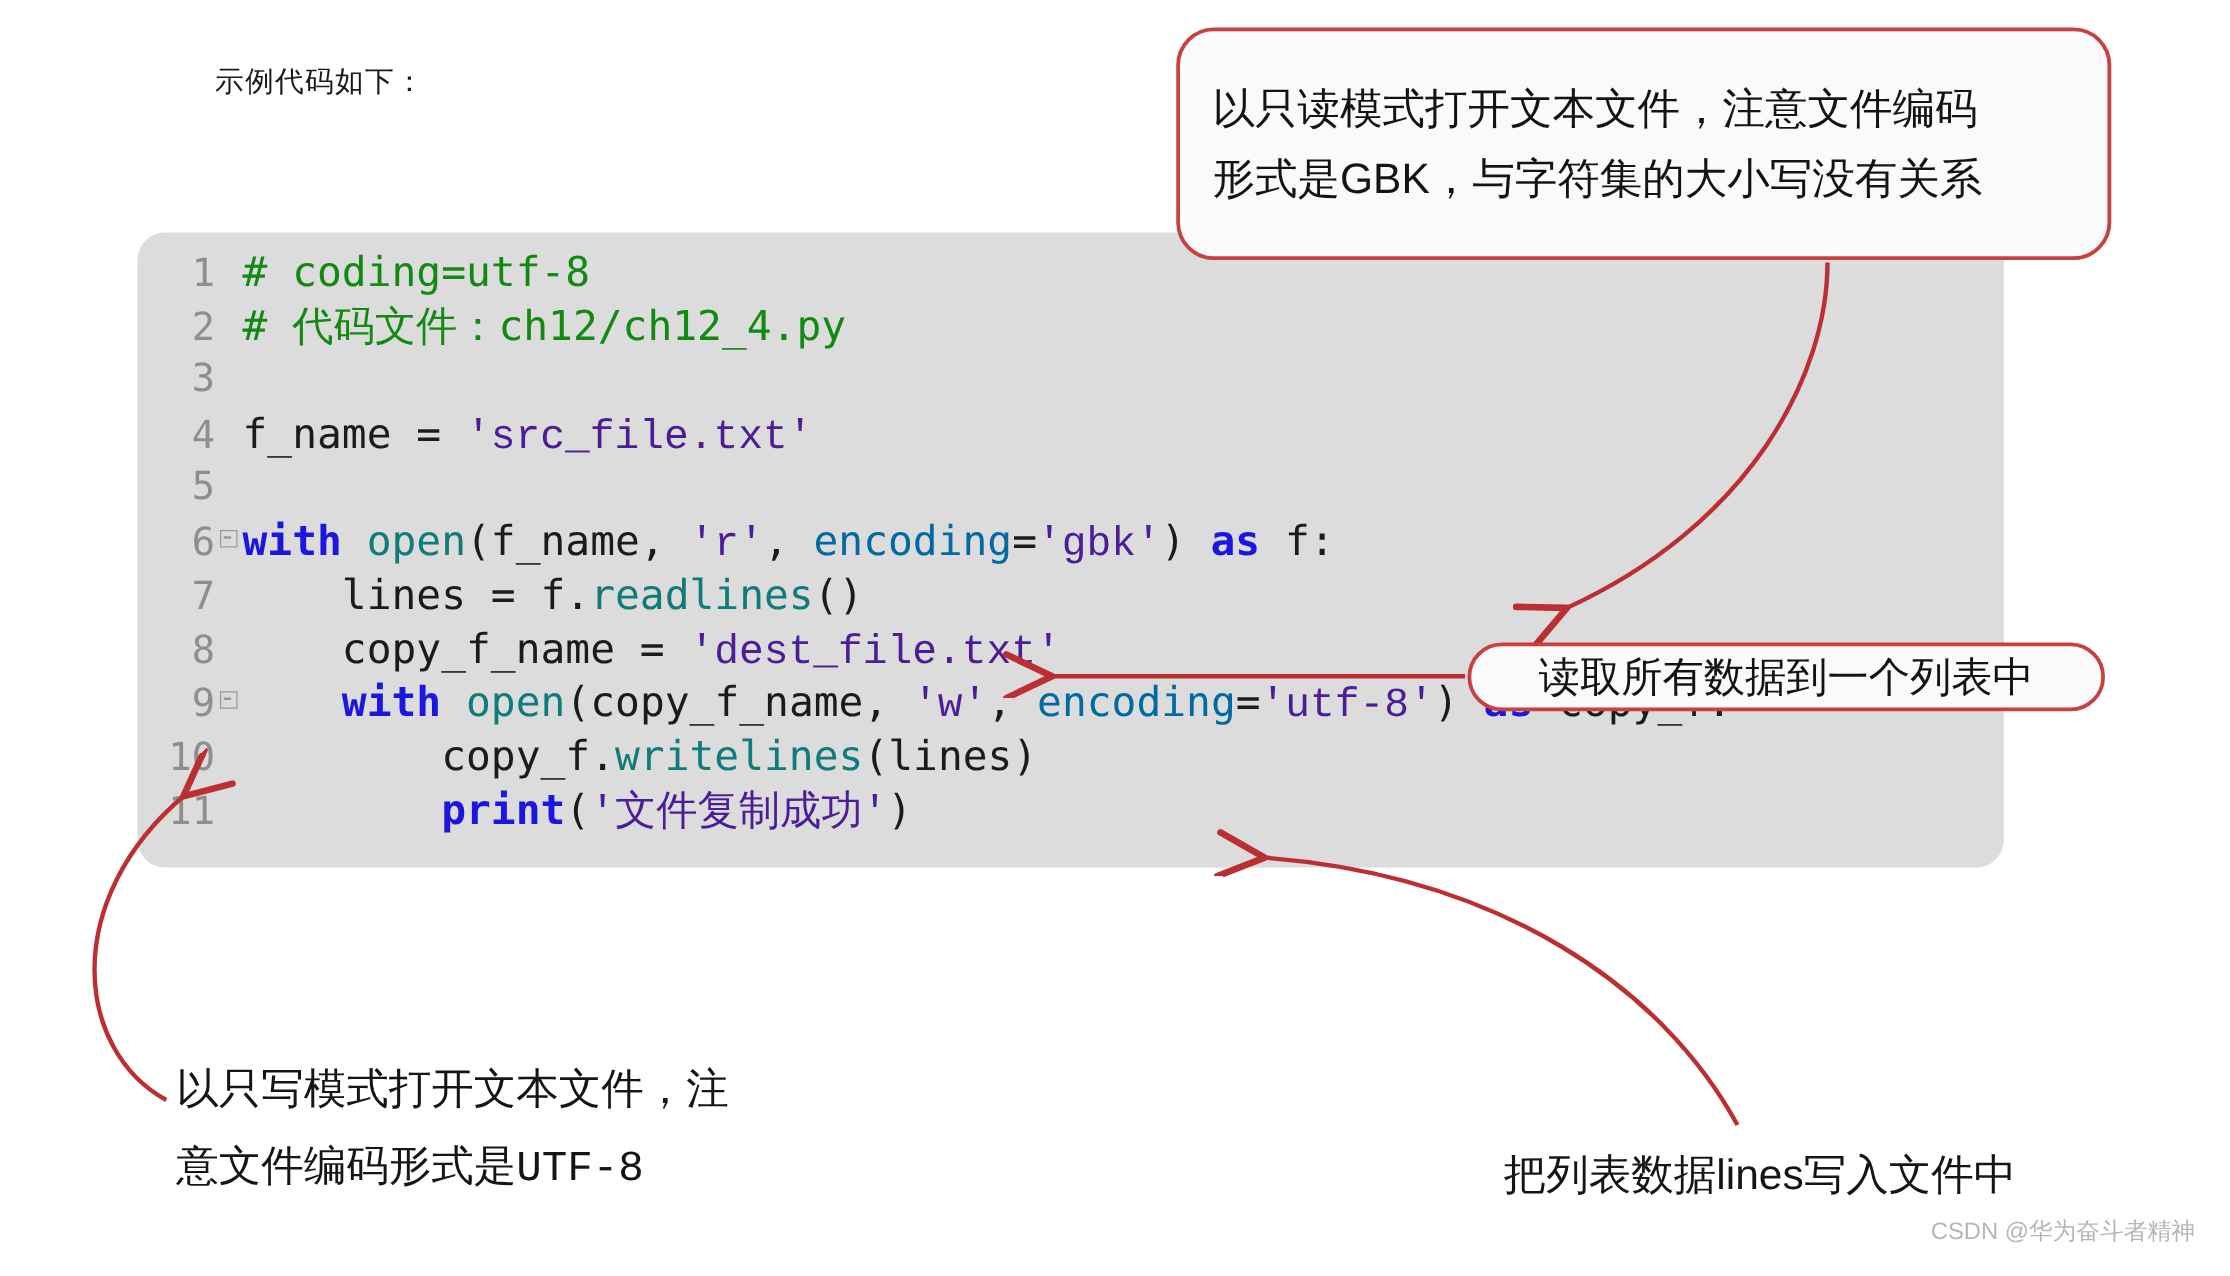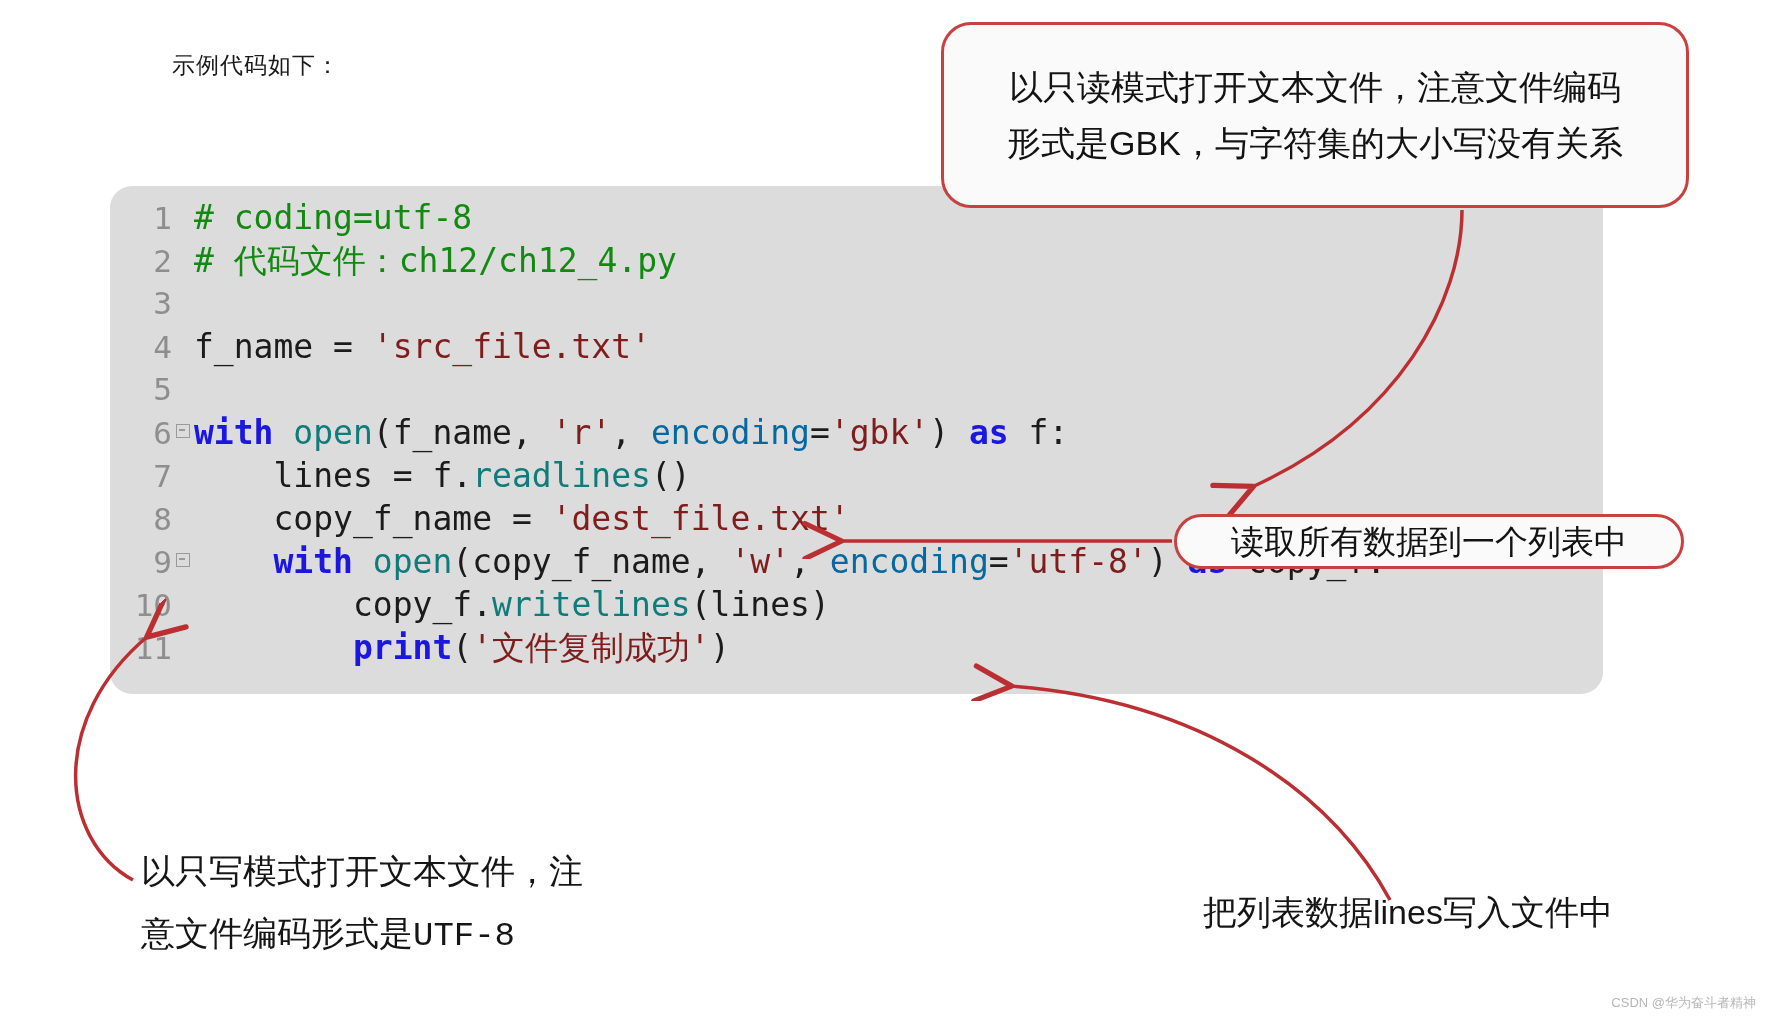--- a/index.html
+++ b/index.html
@@ -93,21 +93,21 @@
     height: 1.5px;
     background: #9a9a9a;
   }
   .ctext {
     color: #1b1b1b;
     white-space: pre;
   }
   .tok-comment { color: #128a12; }
   .tok-kw      { color: #1b16e0; font-weight: 600; }
   .tok-fn      { color: #0f7b7b; }
-  .tok-str     { color: #7f1d1d; }
+  .tok-str     { color: #4c1d95; font-family: Liberation Mono, monospace; }
   .tok-kwarg   { color: #0369a1; }
   .tok-plain   { color: #1b1b1b; }
 
   
   .callout {
     position: absolute;
     background: #fbfafa;
     border: 3px solid #c8403f;
     border-radius: 30px;
     box-sizing: border-box;
@@ -117,21 +117,20 @@
     justify-content: center;
   }
   #callout-gbk {
     left: 941px;
     top: 22px;
     width: 748px;
     height: 186px;
     padding: 10px 26px;
     font-size: 34px;
     line-height: 56px;
-    align-items: center;
   }
   #callout-readlines {
     left: 1174px;
     top: 514px;
     width: 510px;
     height: 55px;
     padding: 0 30px;
     font-size: 33px;
     line-height: 40px;
     text-align: center;
@@ -146,30 +145,30 @@
     line-height: 62px;
     white-space: nowrap;
   }
   #annot-write {
     left: 141px;
     top: 843px;
     font-family: Liberation Mono, monospace;
   }
   #annot-writelines {
     left: 1203px;
-    top: 892px;
+    top: 920px;
     line-height: 40px;
   }
 
   
   #watermark {
     position: absolute;
     right: 28px;
-    bottom: 9px;
-    font-size: 13px;
+    bottom: 23px;
+    font-size: 19px;
     color: #b6b6b6;
     white-space: nowrap;
   }
 
   
   #arrows {
     position: absolute;
     left: 0; top: 0;
     width: 1784px;
     height: 1021px;

